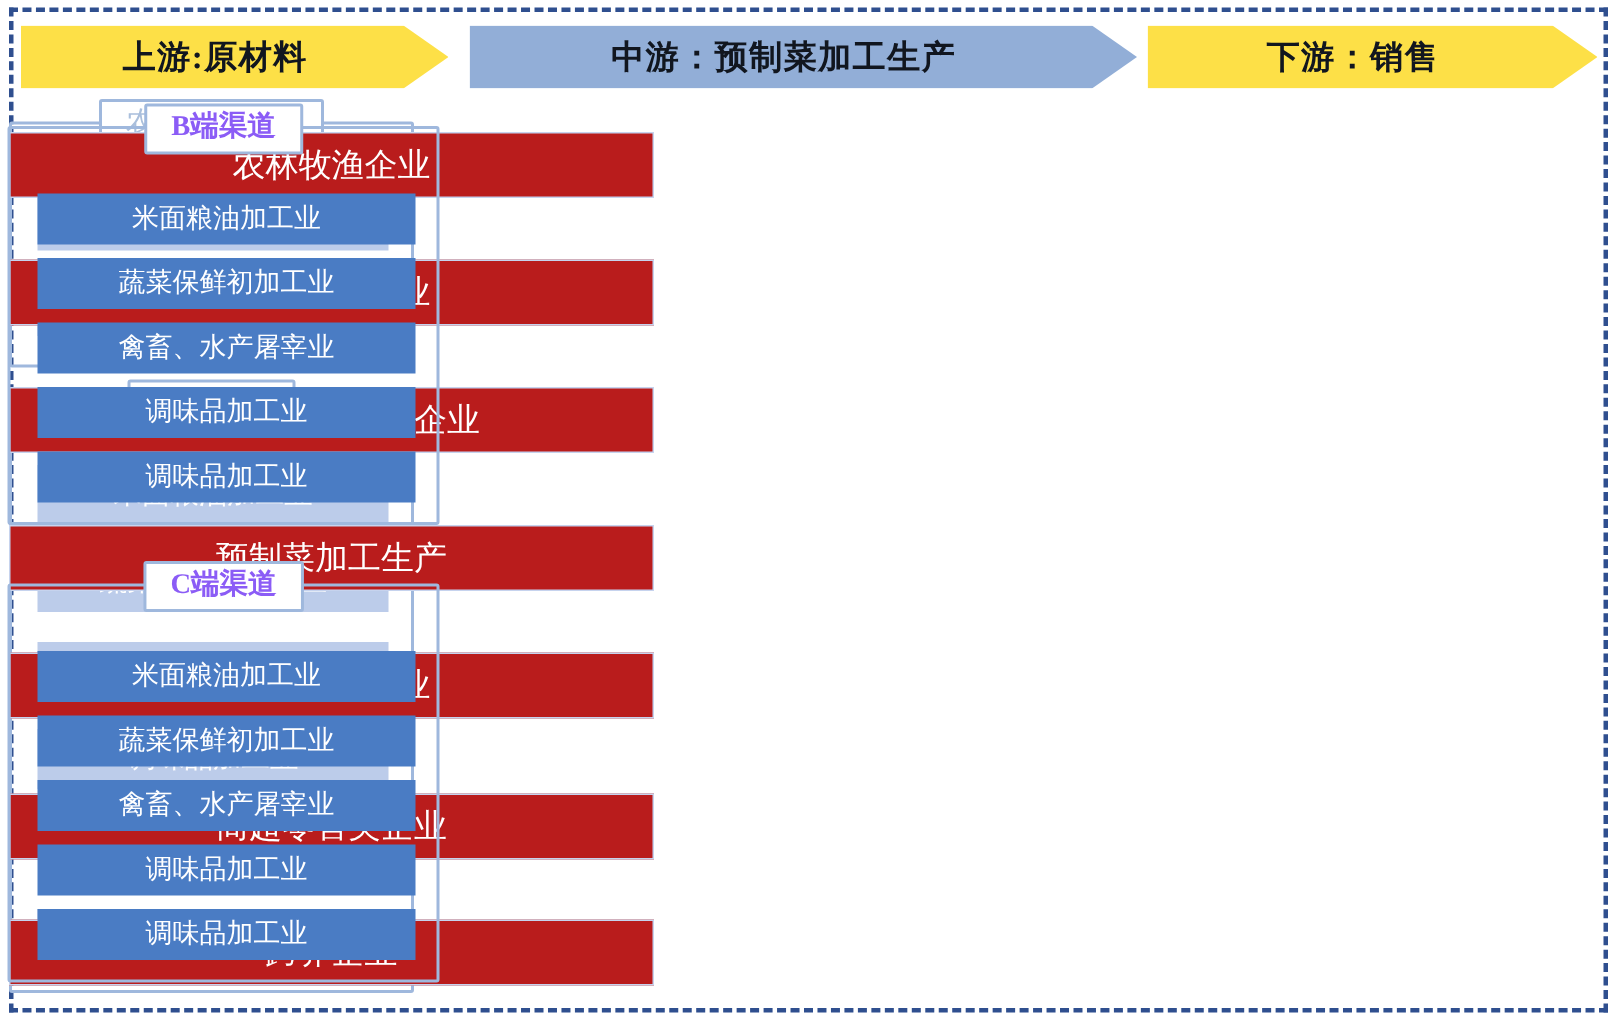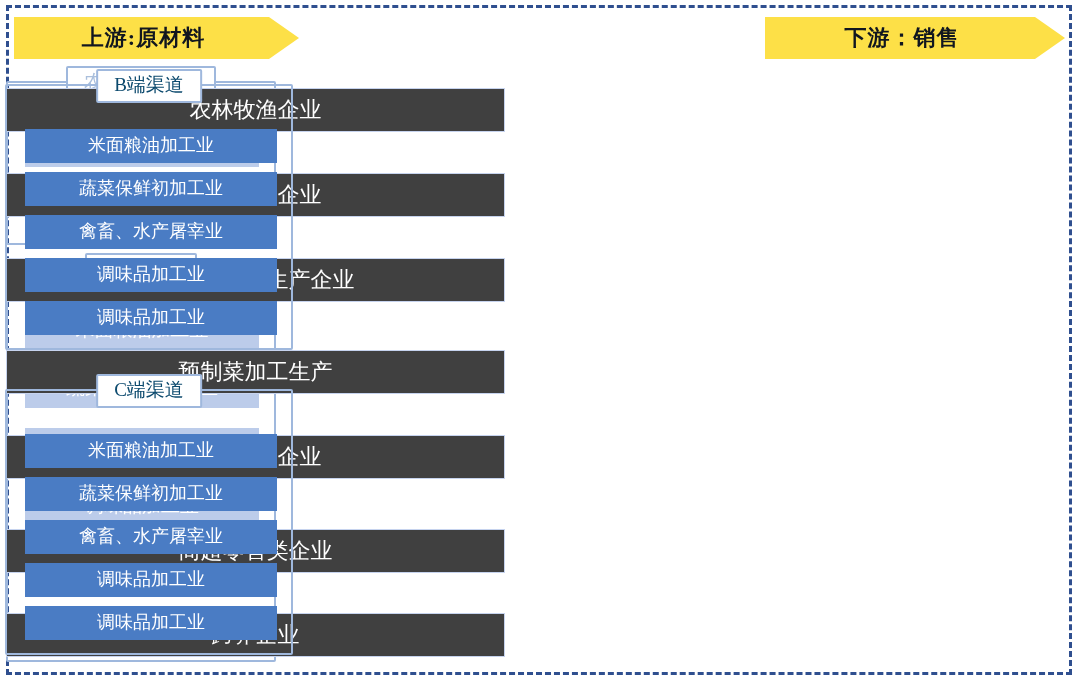--- a/index.html
+++ b/index.html
@@ -82,21 +82,21 @@
     background: #ffffff;
     border: 2px solid #9fb8dd;
     border-radius: 2px;
     padding: 3px 16px 5px 16px;
     font-size: 19px;
     white-space: nowrap;
     line-height: 1.15;
     box-sizing: border-box;
   }
   .group-title.pale { color: #aabfdc; }
-  .group-title.strong { color: #0c4a6e; font-weight: normal; }
+  .group-title.strong { color: #8b5cf6; font-weight: bold; }
 
   
   .item-bar {
     position: absolute;
     display: flex;
     align-items: center;
     justify-content: center;
     color: #ffffff;
     box-sizing: border-box;
     text-align: center;
@@ -104,25 +104,25 @@
     white-space: nowrap;
   }
   .item-left {
     background: #bcccea;
     font-size: 19px;
     left: 17px;
     width: 234px;
     height: 40px;
   }
   .item-mid {
-    background: #404040;
+    background: #b91c1c;
     border: 1px solid #c6d3ee;
     font-size: 22px;
     left: 6px;
-    width: 499px;
+    width: 430px;
     height: 44px;
   }
   .item-right {
     background: #4a7cc4;
     font-size: 18px;
     left: 18px;
     width: 252px;
     height: 34px;
   }
 </style>
@@ -151,20 +151,21 @@
       <div class="item-bar item-left" style="top:216px;">调味品加工业</div>
     </div>
 
     <div class="group-box" style="left:6px; top:562px; width:270px; height:100px;">
       <div class="group-title pale">其他工业</div>
       <div class="item-bar item-left" style="top:42px;">食品包装加工业</div>
     </div>
 
   </div>
 
+  <div class="arrow-header" id="arrow-midstream">中游：预制菜加工生产</div>
 
   <div id="col-midstream">
     <div class="item-bar item-mid" style="top:88px;">农林牧渔企业</div>
     <div class="item-bar item-mid" style="top:173px;">原料供应企业</div>
     <div class="item-bar item-mid" style="top:258px;">预制菜专业生产企业</div>
     <div class="item-bar item-mid" style="top:350px;">预制菜加工生产</div>
     <div class="item-bar item-mid" style="top:435px;">连锁餐饮企业</div>
     <div class="item-bar item-mid" style="top:529px;">商超零售类企业</div>
     <div class="item-bar item-mid" style="top:613px;">跨界企业</div>
   </div>

